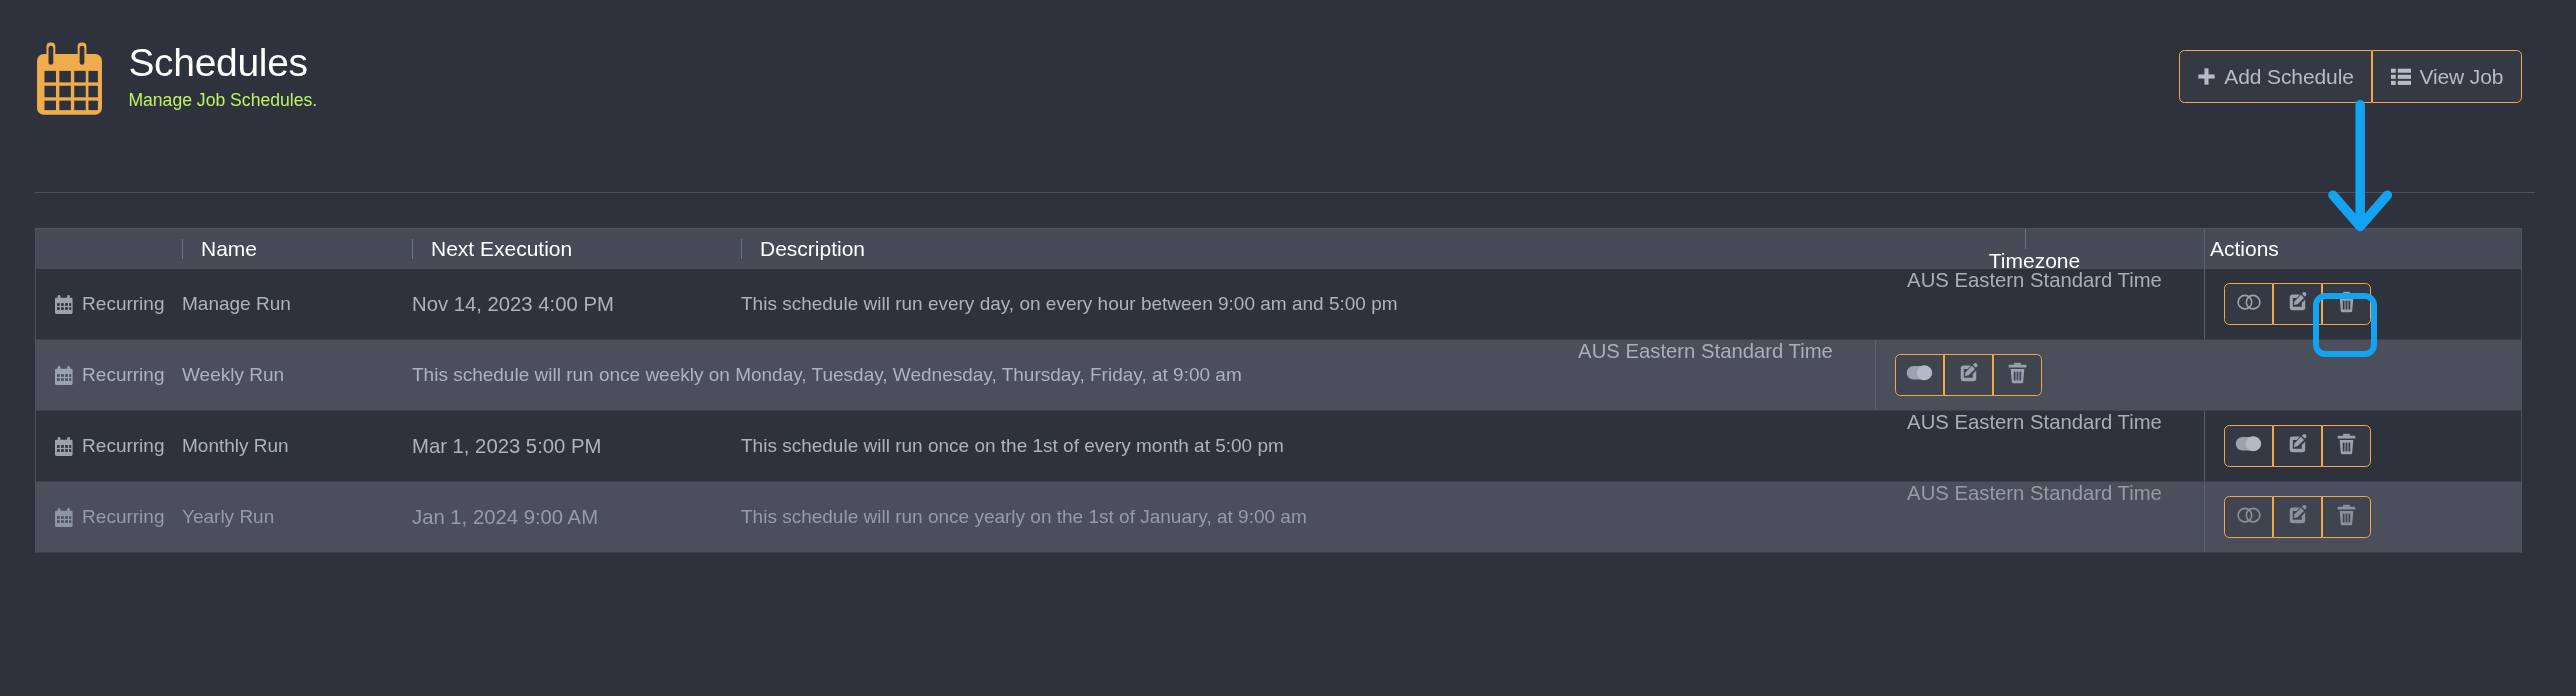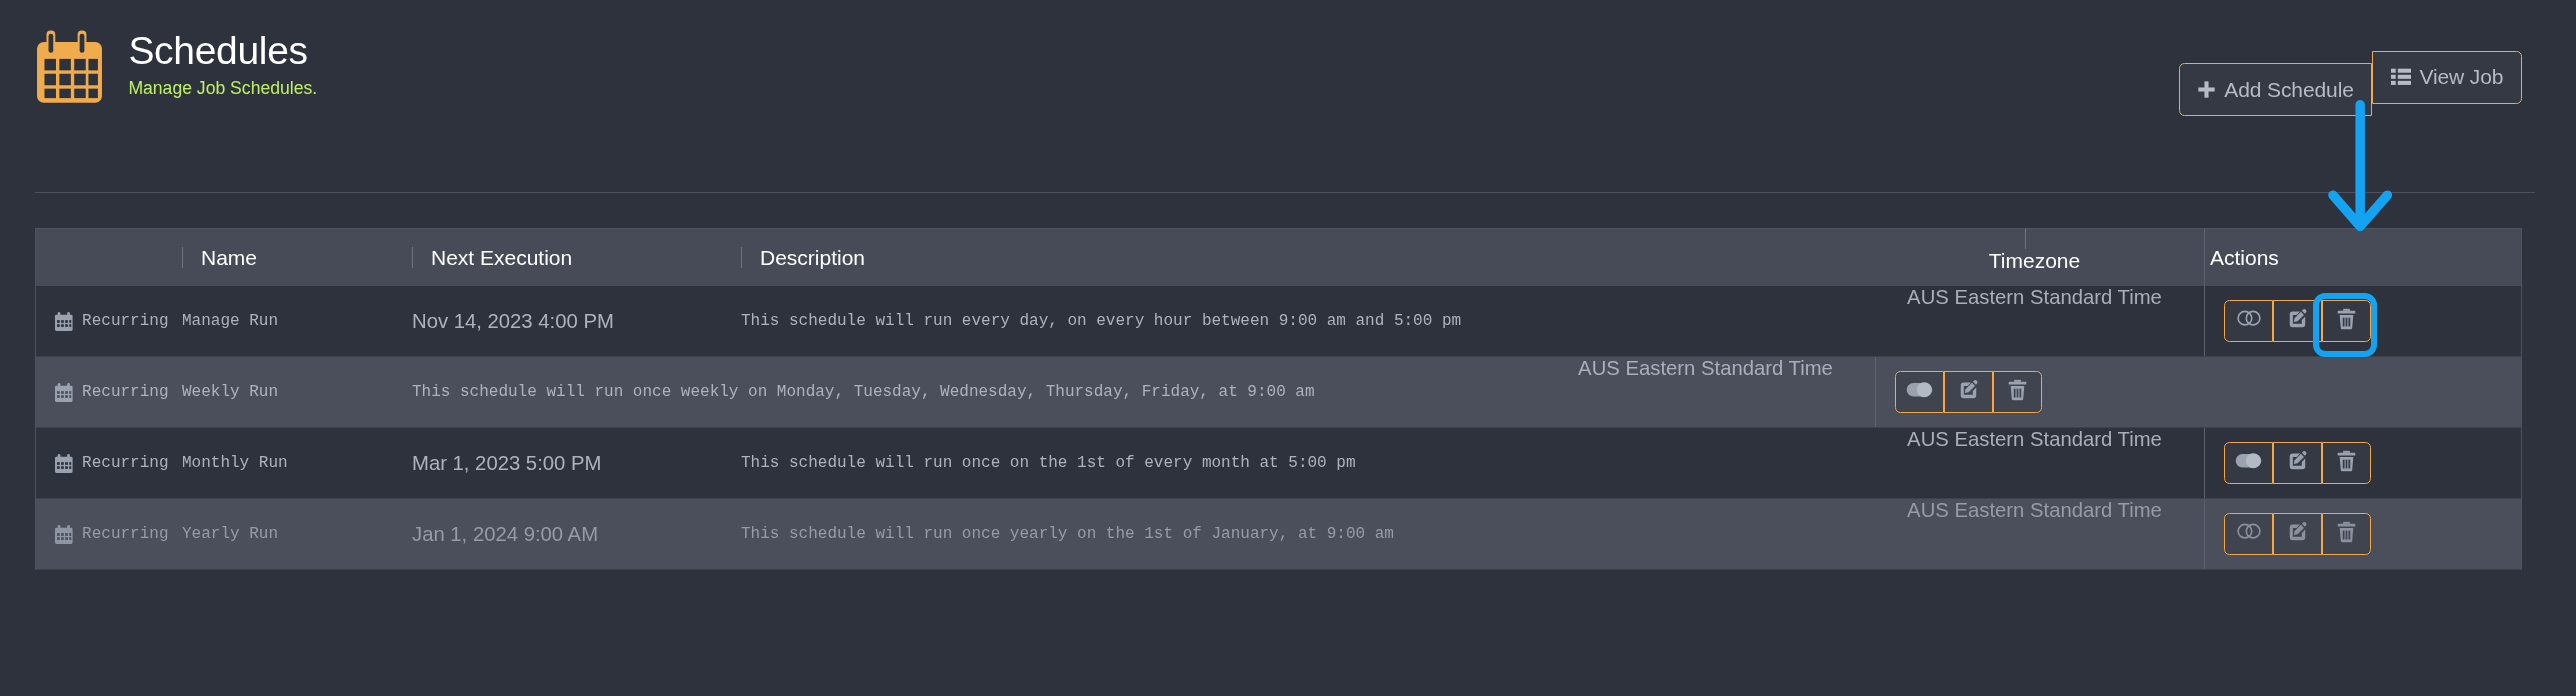--- a/index.html
+++ b/index.html
@@ -16,21 +16,21 @@
     position: relative;
     width: 2576px;
     height: 696px;
     background: #2e323c;
   }
 
   
   .page-header {
     position: absolute;
     left: 35px;
-    top: 4px;
+    top: 16px;
     width: 2487px;
     height: 193px;
     display: flex;
     align-items: flex-start;
     justify-content: space-between;
   }
 
   .title-block {
     display: flex;
     align-items: flex-start;
@@ -81,21 +81,21 @@
     justify-content: center;
     color: #b6bcc6;
     font-family: "Liberation Sans", sans-serif;
     font-size: 21px;
     letter-spacing: -0.1px;
     padding: 0 17.6px;
     cursor: pointer;
     white-space: nowrap;
   }
 
-  .btn-left  { border-radius: 5.4px 0 0 5.4px; border-right-width: 0.7px; margin-top: 25px; }
+  .btn-left  { border-radius: 5.4px 0 0 5.4px; border-right-width: 0.7px; }
   .btn-right { border-radius: 0 5.4px 5.4px 0; border-left-width: 0.7px; }
 
   .btn .glyph {
     display: inline-flex;
     align-items: center;
     margin-right: 8.1px;
   }
 
   .hdr-divider {
     position: absolute;
@@ -111,21 +111,21 @@
     position: absolute;
     left: 35px;
     top: 228px;
     width: 2487px;
     border: 1.4px solid #4d5360;
     border-bottom: none;
   }
 
   .thead {
     display: flex;
-    height: 57px;
+    height: 40px;
     background: #464b57;
     align-items: flex-end;
   }
 
   .th {
     font-family: "Liberation Sans Narrow", "Liberation Sans", sans-serif;
     font-size: 21px;
     color: #ffffff;
     display: flex;
     align-items: center;
@@ -161,22 +161,22 @@
   .tr {
     display: flex;
     align-items: center;
     height: 71px;
     border-bottom: 1.4px solid #3c414c;
   }
   .tr.odd  { background: #2e323c; }
   .tr.even { background: #4a4f5b; }
 
   .td {
-    font-family: Liberation Mono, monospace;
-    font-size: 16px;
+    font-family: Liberation Sans, sans-serif;
+    font-size: 19px;
     color: #adb3be;
     display: flex;
     align-items: center;
     height: 100%;
     white-space: nowrap;
     overflow: hidden;
   }
 
   .td.col-tz {
     font-family: "Liberation Sans", sans-serif;

